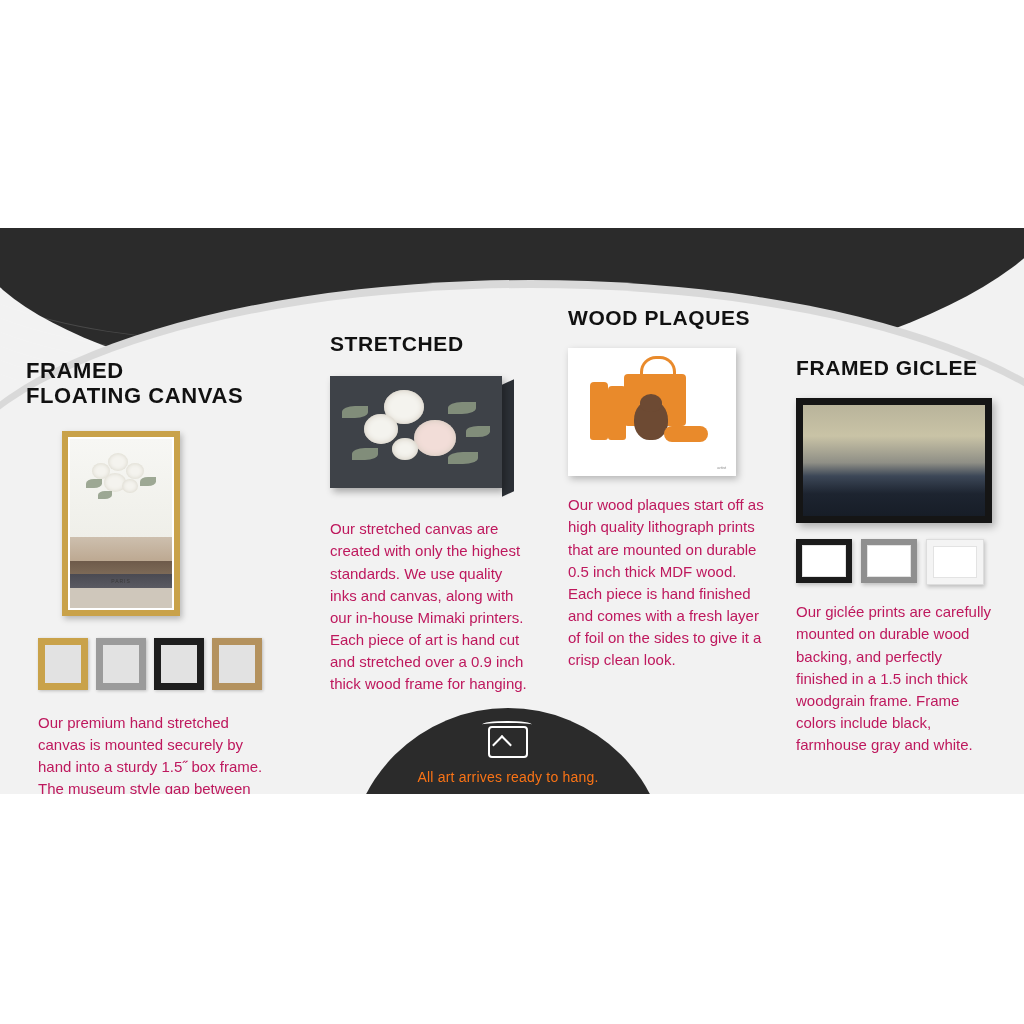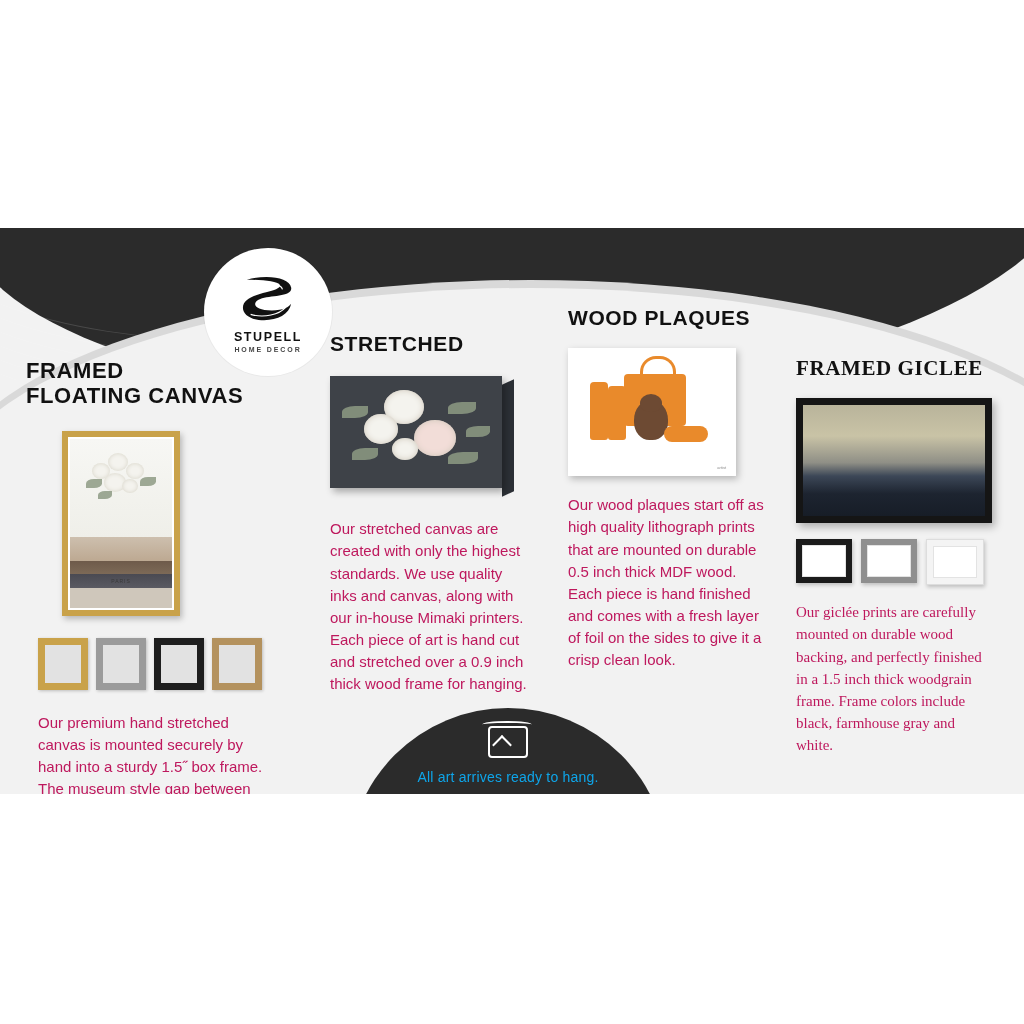--- a/index.html
+++ b/index.html
@@ -111,21 +111,21 @@
     box-shadow:2px 3px 7px rgba(0,0,0,.25);
   }
   .boot{position:absolute;background:#e98a2b;border-radius:4px 4px 3px 3px;}
   .bag{position:absolute;background:#e98a2b;border-radius:4px;}
   .bag-handle{position:absolute;border:3px solid #e98a2b;border-bottom:none;border-radius:16px 16px 0 0;}
   .dog{position:absolute;background:#6d4a33;border-radius:50% 50% 45% 45%;}
   .sig{position:absolute;right:10px;bottom:6px;font-size:4px;color:#888;}
   #col3 .col-body{margin-top:18px;width:196px;}
 
   
-  #col4{left:796px;top:128px;width:200px;font-family:Liberation Serif, serif;}
+  #col4{left:796px;top:128px;width:200px;}
   .art4-wrap{position:relative;width:196px;height:125px;margin:18px 0 0 0;}
   .giclee{
     position:absolute;inset:0;border:7px solid #151515;background:#cfcbb8;
     box-shadow:3px 4px 8px rgba(0,0,0,.28);
     background-image:
       linear-gradient(180deg,#b9b49b 0%, #c9c3a6 28%, #8f8f86 52%, #3c4757 64%, #1d2430 80%, #171d27 100%);
   }
   .frames-row{display:flex;gap:9px;margin-top:16px;}
   .mini-frame{width:56px;height:44px;position:relative;box-shadow:1px 2px 4px rgba(0,0,0,.22);}
   .mini-frame .mf-in{position:absolute;inset:6px;background:#fff;border:1px solid #e3e3e3;}
@@ -143,21 +143,21 @@
   }
   .arc-icon{width:36px;height:28px;border:2px solid #fff;border-radius:4px;position:relative;}
   .arc-icon:before{
     content:"";position:absolute;left:5px;bottom:4px;width:12px;height:12px;
     border-left:2px solid #fff;border-top:2px solid #fff;transform:rotate(45deg);
   }
   .arc-icon:after{
     content:"";position:absolute;left:-8px;top:-7px;width:50px;height:5px;
     border-top:2px solid #fff;border-radius:50%;
   }
-  .arc-text{color:#0ea5e9;font-size:14px;margin-top:11px;letter-spacing:.2px;}
+  .arc-text{color:#f97316;font-size:14px;margin-top:11px;letter-spacing:.2px;}
 </style>
 </head>
 <body>
 
 <div class="page">
 
   <div class="band">
     <div class="band-inner">
 
       <div class="swoosh"></div>
@@ -167,29 +167,20 @@
           <i style="top:148px;"></i>
         <i style="top:162px;"></i>
           <i style="top:176px;"></i>
           <i style="top:190px;"></i>
         <i style="top:204px;"></i>
           <i style="top:218px;"></i>
       </div>
       <div class="grey-curve"></div>
       <div class="white-curve"></div>
 
-      <div class="logo-badge">
-        <svg class="logo-mark" viewBox="0 0 60 56">
-          <path d="M8 8 C30 2 52 6 54 16 C56 26 32 24 22 28 C12 32 16 40 34 40 C46 40 52 36 54 33 C52 44 40 50 26 50 C12 50 4 44 4 37 C4 28 16 24 28 21 C38 18.5 44 16 42 13 C40 10 24 8 8 8 Z" fill="#111"></path>
-          <path d="M10 13 C28 9 44 12 45 18" fill="none" stroke="#fff" stroke-width="1.2"></path>
-          <path d="M12 44 C26 48 42 44 48 37" fill="none" stroke="#fff" stroke-width="1.2"></path>
-        </svg>
-        <div class="logo-name">STUPELL</div>
-        <div class="logo-sub">HOME DECOR</div>
-      </div>
 
       <div class="col" id="col1">
         <div class="col-title">
           <div>FRAMED</div>
           <div>FLOATING CANVAS</div>
         </div>
 
         <div class="art1-wrap">
           <div class="frame-gold"></div>
           <div class="art1-img">

